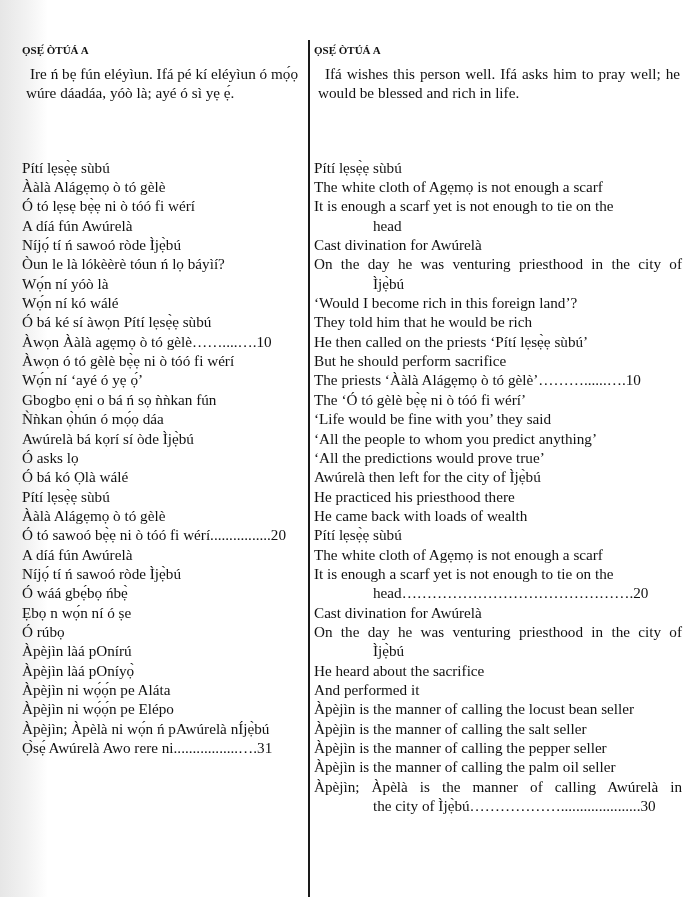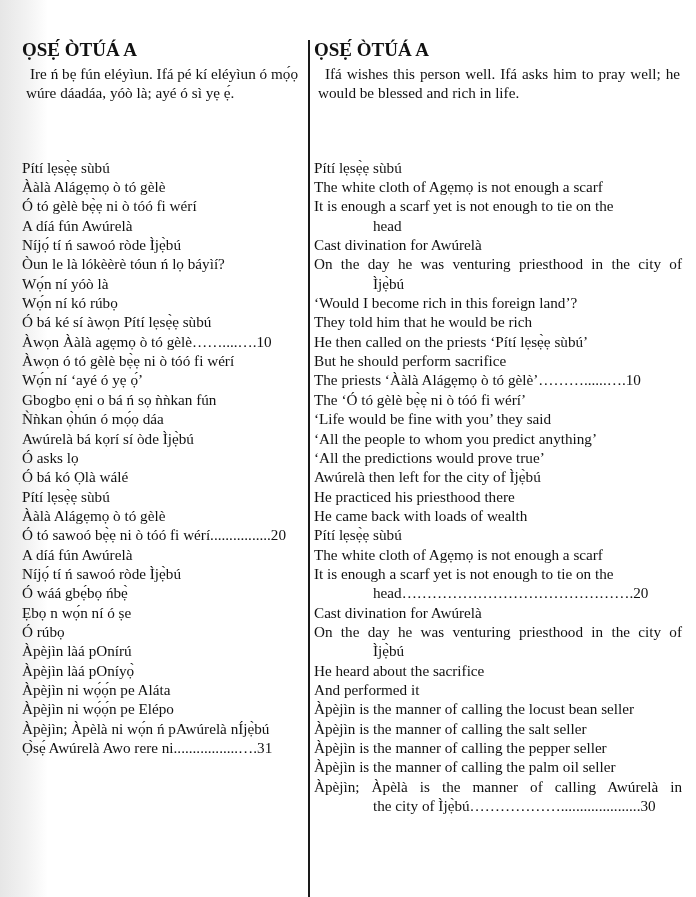--- a/index.html
+++ b/index.html
@@ -16,47 +16,47 @@
   .divider {
     position: absolute; left: 308px; top: 40px; width: 2px; height: 857px;
     background: #1a1a1a;
   }
   .col {
     position: absolute; top: 40px;
     font-size: 15.2px; line-height: 19.35px;
   }
   .col-left { left: 22px; width: 280px; }
   .col-right { left: 314px; width: 370px; }
-  .heading { font-weight: bold; font-size: 19px; line-height: 20px; margin: 0; }
+  .heading { font-weight: bold; font-size: 11px; line-height: 20px; margin: 0; }
   .intro { margin: 4px; text-align: justify; }
   .intro .indent { display: inline-block; width: 4px; }
   .intro-r .indent { width: 7px; }
   .verses { margin-top: 55px; }
   .line { white-space: nowrap; display: block; }
   .line.cont { padding-left: 59px; }
   .line.just { text-align: justify; text-align-last: justify; white-space: normal; width: 368px; }
 </style>
 </head>
 <body>
 
 <div class="page-shade"></div>
 <div class="divider"></div>
 
 <div class="col col-left">
   <p class="heading">ỌSẸ́ ÒTÚÁ  A</p>
   <p class="intro"><span class="indent"></span><span>Ire ń bẹ fún eléyìun. Ifá pé kí eléyìun ó mọ́ọ wúre dáadáa, yóò là; ayé ó sì yẹ ẹ́.</span></p>
   <div class="verses" id="left-verses">
       <span class="line">Pítí lẹsẹ̀ẹ sùbú</span>
       <span class="line">Ààlà Alágẹmọ ò tó gèlè</span>
-      <span class="line">Ó tó gèlè bẹ̀ẹ ni ò tóó fi wérí</span>
+      <span class="line">Ó tó lẹsẹ bẹ̀ẹ ni ò tóó fi wérí</span>
       <span class="line">A díá fún Awúrelà</span>
       <span class="line">Níjọ́ tí ń sawoó ròde Ìjẹ̀bú</span>
       <span class="line">Òun le là lókèèrè tóun ń lọ báyìí?</span>
       <span class="line">Wọ́n ní yóò là</span>
-      <span class="line">Wọ́n ní kó rúbọ</span>
+      <span class="line">Wọ́n ní kó wálé</span>
       <span class="line">Ó bá ké sí àwọn Pítí lẹsẹ̀ẹ sùbú</span>
       <span class="line">Àwọn Ààlà agẹmọ ò tó gèlè……....….10</span>
       <span class="line">Àwọn ó tó gèlè bẹ̀ẹ ni ò tóó fi wérí</span>
       <span class="line">Wọ́n ní ‘ayé ó yẹ ọ́’</span>
       <span class="line">Gbogbo ẹni o bá ń sọ ǹǹkan fún</span>
       <span class="line">Ǹǹkan ọ̀hún ó mọ́ọ  dáa</span>
       <span class="line">Awúrelà bá kọrí sí òde Ìjẹ̀bú</span>
       <span class="line">Ó asks lọ</span>
       <span class="line">Ó bá kó Ọlà wálé</span>
       <span class="line">Pítí lẹsẹ̀ẹ sùbú</span>

